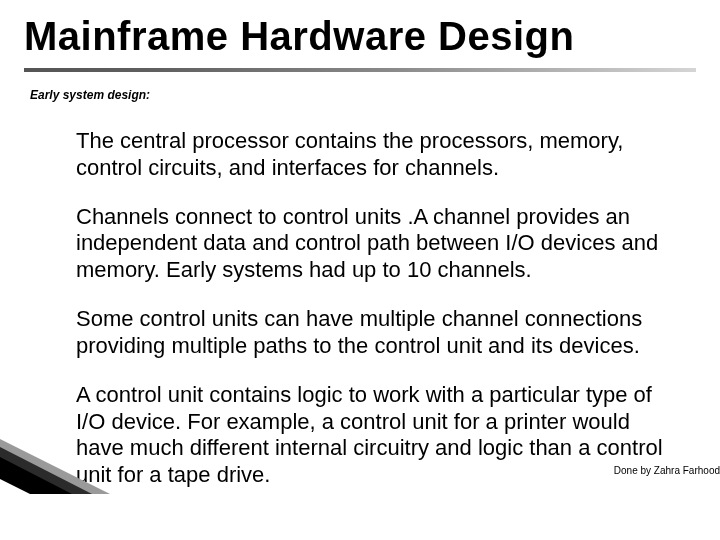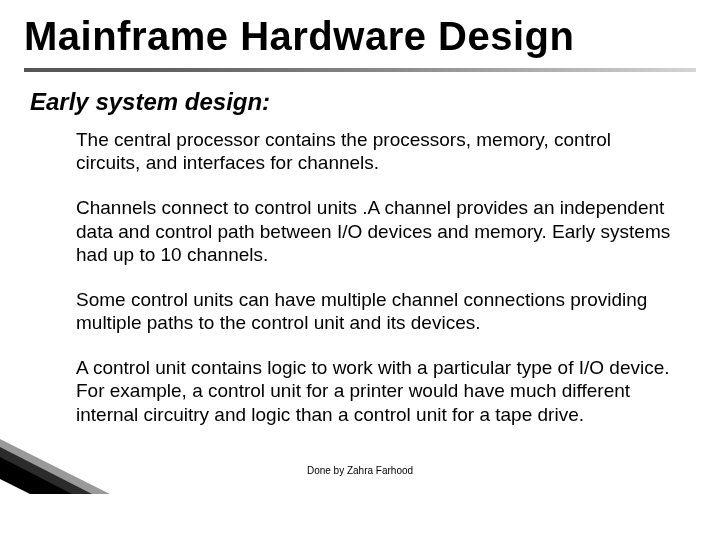--- a/index.html
+++ b/index.html
@@ -36,39 +36,39 @@
     top: 68px;
     height: 4px;
     background: linear-gradient(to right, #555 0%, #585858 6%, #606060 20%, #8a8a8a 55%, #d5d5d5 100%);
   }
   .subheading {
     position: absolute;
     left: 30px;
     top: 88px;
     font-style: italic;
     font-weight: bold;
-    font-size: 24px;
+    font-size: 12px;
   }
   .body {
     position: absolute;
     left: 76px;
     right: 48px;
     top: 128px;
-    font-size: 19px;
+    font-size: 22px;
     line-height: 1.22;
   }
   .body p {
     margin: 0 0 22px 0;
   }
   .footer {
     position: absolute;
     left: 0;
     right: 0;
     bottom: 18px;
-    text-align: center;
+    text-align: right;
     font-size: 10px;
   }
   .corner-accent {
     position: absolute;
     left: 0;
     bottom: 0;
     width: 110px;
     height: 55px;
     pointer-events: none;
   }

